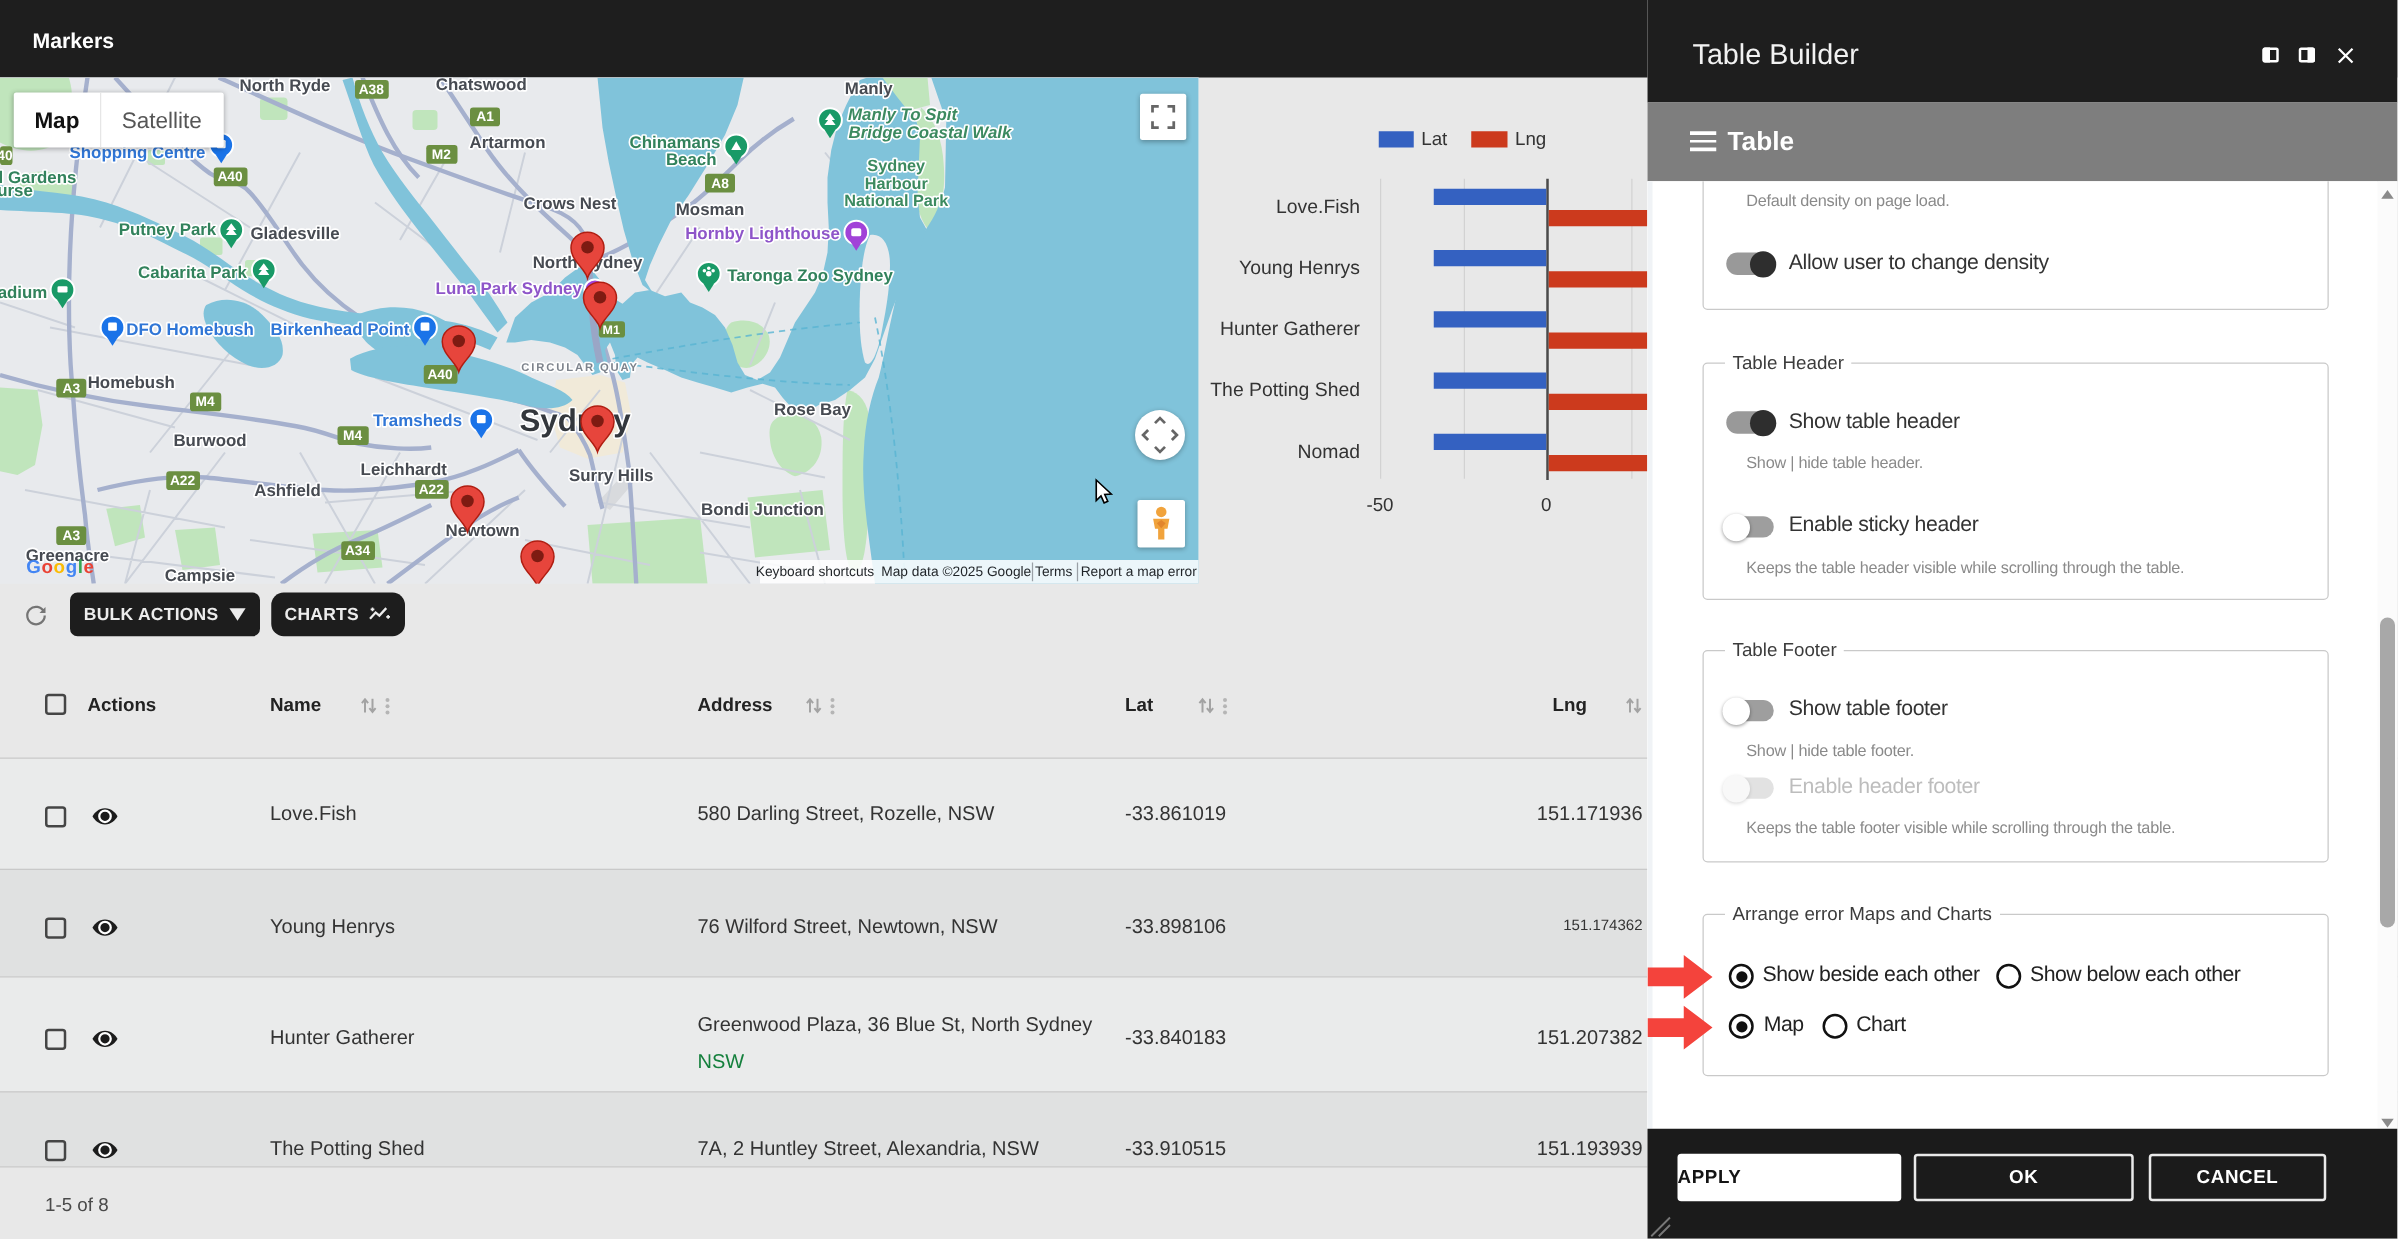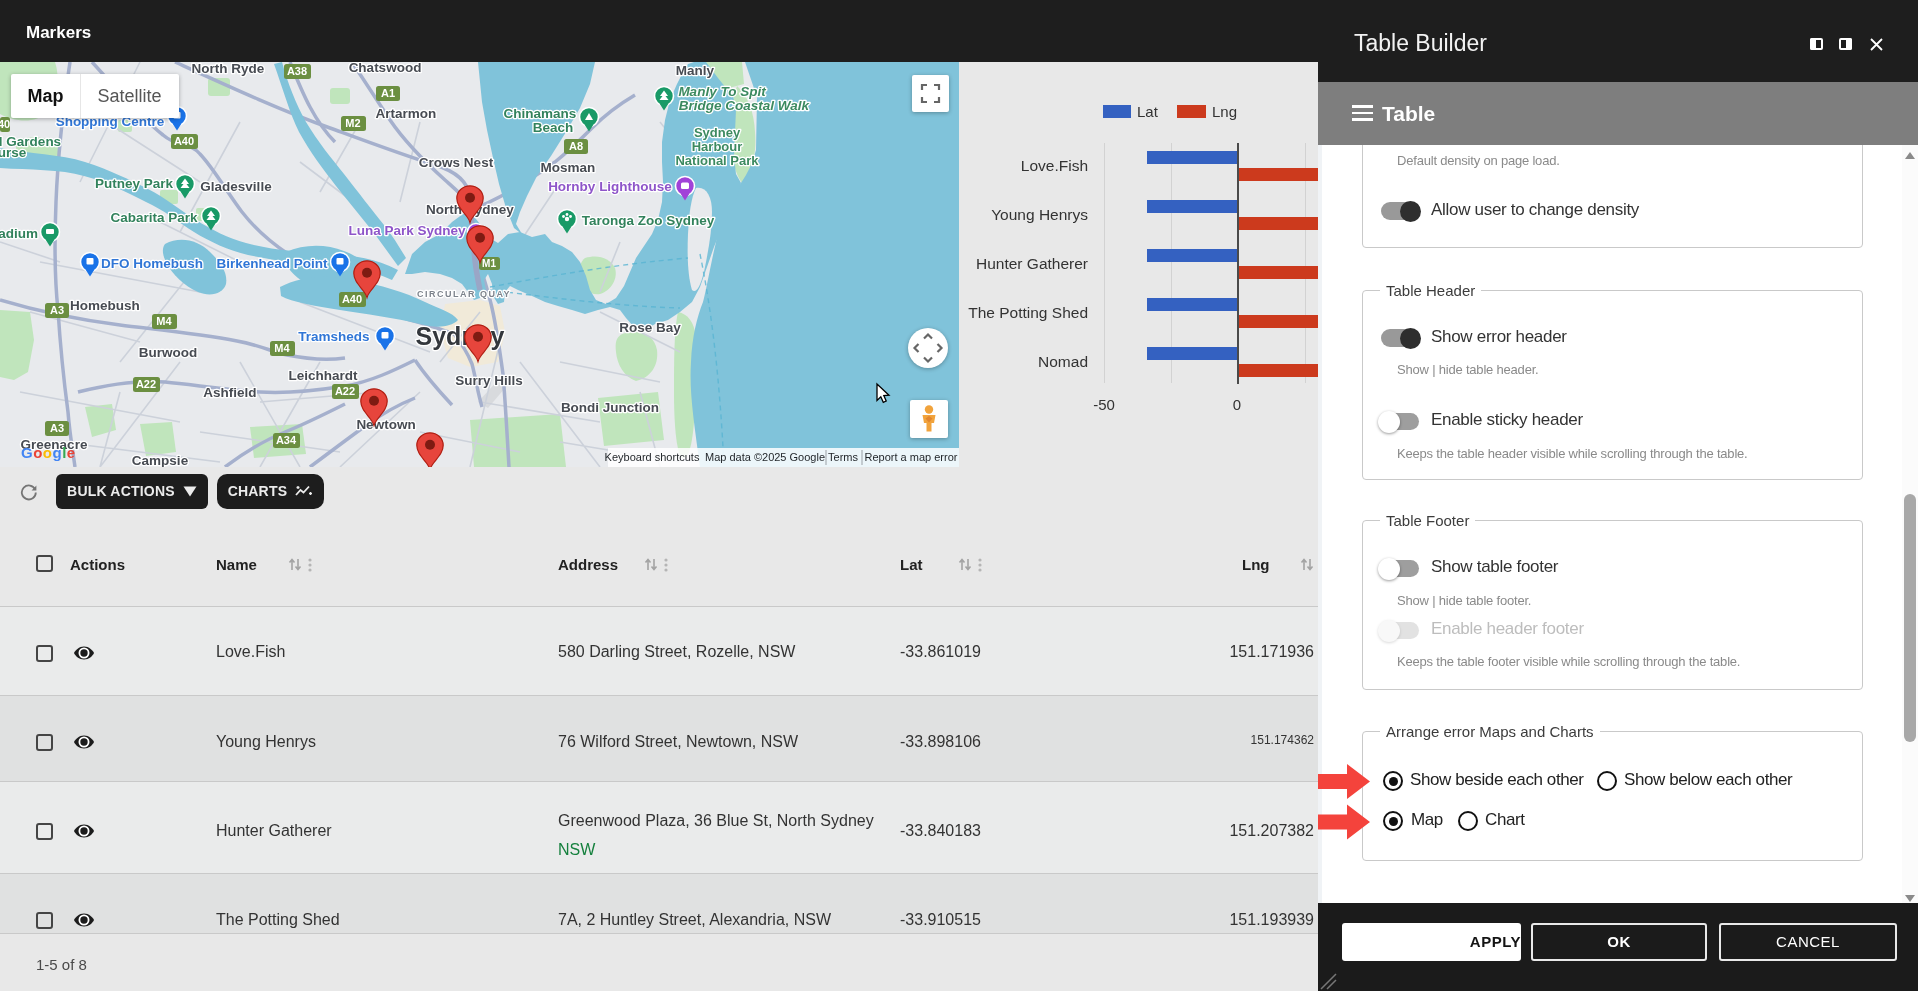--- a/index.html
+++ b/index.html
@@ -431,21 +431,21 @@
       <div class="a" style="left:0;top:0;width:4px;height:758px;background:#f0f3f6"></div>
 <div class="a" style="left:44px;top:-46px;width:501px;height:149px;border:1px solid #c9c9c9;border-radius:4px"></div>
 <div class="a" style="left:79px;top:8px;font-size:13px;letter-spacing:-0.2px;color:#8a8a8a">Default density on page load.</div>
 <div class="a" style="left:63px;top:57px;width:39px;height:18px;background:#999;border-radius:9px"></div>
 <div class="a" style="left:82px;top:55.5px;width:21px;height:21px;background:#2e2e2e;border-radius:50%"></div>
 <div class="a" style="left:113px;top:55px;font-size:17px;letter-spacing:-0.3px;color:#333">Allow user to change density</div>
 <div class="a" style="left:44px;top:145px;width:501px;height:190px;border:1px solid #c9c9c9;border-radius:4px"></div>
 <div class="a" style="left:62px;top:137px;font-size:15px;color:#3c3c3c;background:#fff;padding:0 6px">Table Header</div>
 <div class="a" style="left:63px;top:184px;width:39px;height:18px;background:#999;border-radius:9px"></div>
 <div class="a" style="left:82px;top:182.5px;width:21px;height:21px;background:#2e2e2e;border-radius:50%"></div>
-<div class="a" style="left:113px;top:182px;font-size:17px;letter-spacing:-0.3px;color:#333">Show error header</div>
+<div class="a" style="left:113px;top:182px;font-size:17px;letter-spacing:-0.3px;color:#333">Show table header</div>
 <div class="a" style="left:79px;top:217px;font-size:13px;letter-spacing:-0.2px;color:#8a8a8a">Show | hide table header.</div>
 <div class="a" style="left:64px;top:268px;width:37px;height:17px;background:#9e9e9e;border-radius:9px"></div>
 <div class="a" style="left:60px;top:265.5px;width:22px;height:22px;background:#fff;border-radius:50%;box-shadow:0 1px 3px rgba(0,0,0,0.4)"></div>
 <div class="a" style="left:113px;top:265px;font-size:17px;letter-spacing:-0.3px;color:#333">Enable sticky header</div>
 <div class="a" style="left:79px;top:301px;font-size:13px;letter-spacing:-0.2px;color:#8a8a8a">Keeps the table header visible while scrolling through the table.</div>
 <div class="a" style="left:44px;top:375px;width:501px;height:170px;border:1px solid #c9c9c9;border-radius:4px"></div>
 <div class="a" style="left:62px;top:367px;font-size:15px;color:#3c3c3c;background:#fff;padding:0 6px">Table Footer</div>
 <div class="a" style="left:64px;top:415px;width:37px;height:17px;background:#9e9e9e;border-radius:9px"></div>
 <div class="a" style="left:60px;top:412.5px;width:22px;height:22px;background:#fff;border-radius:50%;box-shadow:0 1px 3px rgba(0,0,0,0.4)"></div>
 <div class="a" style="left:113px;top:412px;font-size:17px;letter-spacing:-0.3px;color:#333">Show table footer</div>
@@ -469,23 +469,23 @@
 </div>
 <div class="a" style="left:584px;top:145px;width:16px;height:758px;background:#fbfbfb"></div>
 <svg class="a" style="left:586px;top:151px" width="12" height="10">
       <path d="M6,1 L11,8 L1,8 Z" fill="#8a8a8a"></path>
     </svg>
 <div class="a" style="left:586px;top:494px;width:12px;height:248px;background:#a8a8a8;border-radius:6px"></div>
 <svg class="a" style="left:586px;top:893px" width="12" height="10">
       <path d="M1,2 L11,2 L6,9 Z" fill="#8a8a8a"></path>
     </svg>
 <div class="a" style="left:0;top:903px;width:600px;height:88px;background:#1b1b1b"></div>
-<div class="a" style="left:24px;top:923px;width:179px;height:38px;background:#fff;border-radius:3px;color:#141414;font-size:15px;font-weight:bold;letter-spacing:0.5px;text-align:right;line-height:38px">APPLY</div>
+<div class="a" style="left:24px;top:923px;width:179px;height:38px;background:#fff;border-radius:3px;color:#141414;font-size:15px;font-weight:bold;letter-spacing:0.5px;text-align:left;line-height:38px">APPLY</div>
 <div class="a" style="left:213px;top:923px;width:176px;height:38px;border:2px solid #e9e9e9;border-radius:3px;color:#fff;font-size:15px;font-weight:bold;letter-spacing:0.5px;text-align:center;line-height:34px">OK</div>
-<div class="a" style="left:401px;top:923px;width:178px;height:38px;border:2px solid #e9e9e9;border-radius:3px;color:#fff;font-size:15px;font-weight:normal;letter-spacing:0.5px;text-align:center;line-height:34px">CANCEL</div>
+<div class="a" style="left:401px;top:923px;width:142px;height:38px;border:2px solid #e9e9e9;border-radius:3px;color:#fff;font-size:15px;font-weight:bold;letter-spacing:0.5px;text-align:center;line-height:34px">CANCEL</div>
 <svg class="a" style="left:1px;top:972px" width="18" height="18">
       <path d="M2,17 L17,2 M8,17 L17,8" stroke="#777" stroke-width="1.5"></path>
     </svg>
 </div>
 <svg class="a" style="left:1318px;top:763px" width="54" height="78">
 <path d="M0,11 L29,11 L29,1 L52,18.5 L29,36 L29,26 L0,26 Z" fill="#f4433c"></path>
 <path d="M0,51.5 L29,51.5 L29,41.5 L52,59 L29,76.5 L29,66.5 L0,66.5 Z" fill="#f4433c"></path>
 </svg>
 
 </body></html>

